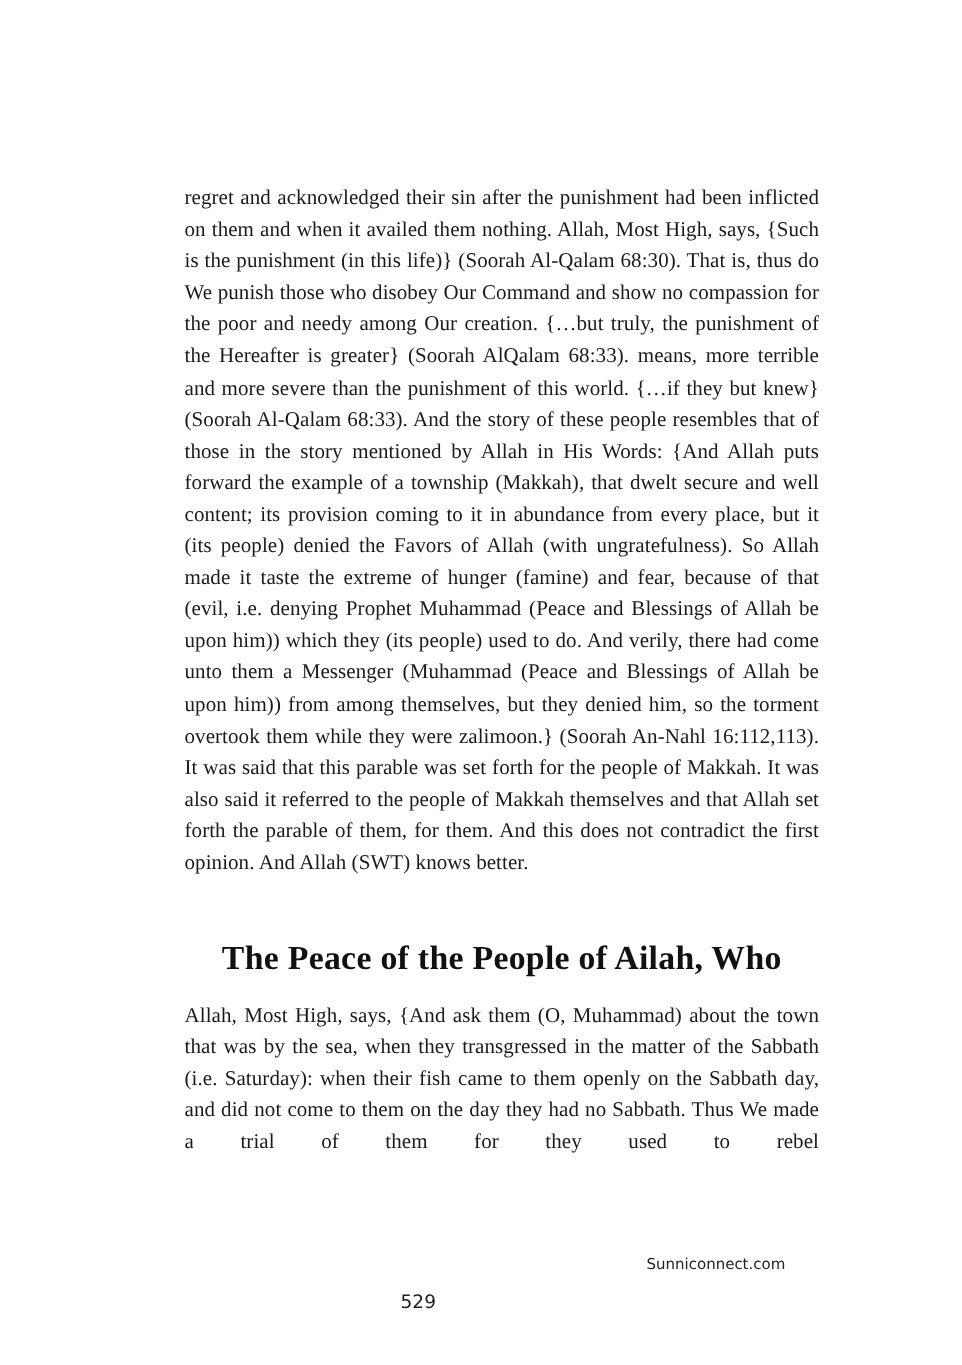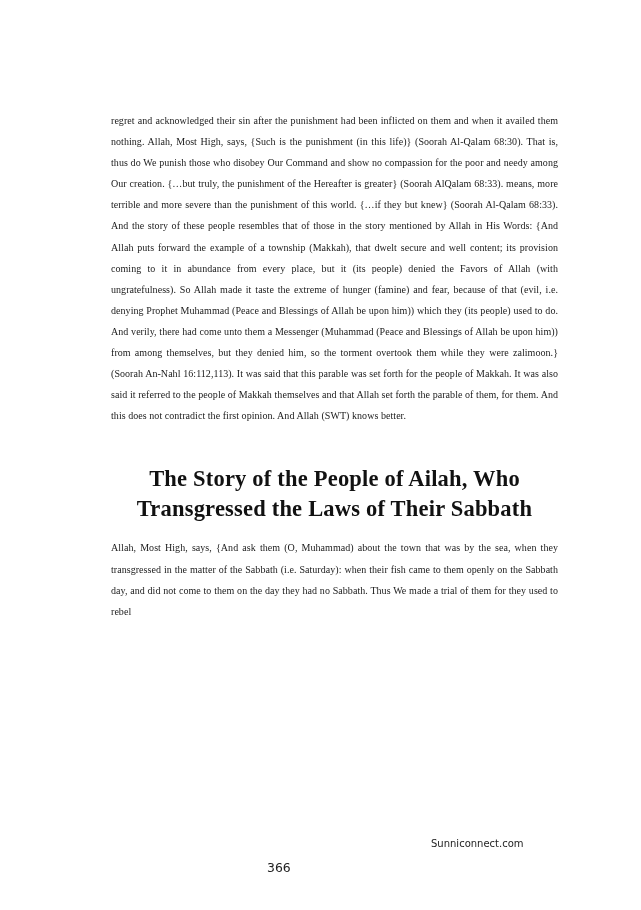--- a/index.html
+++ b/index.html
@@ -15,24 +15,24 @@
       color: #1a1a1a;
     }
     .page {
       position: absolute;
       left: 111px;
       top: 110px;
       width: 447px;
     }
     .para {
       font-family: "Liberation Serif", "DejaVu Serif", serif;
-      font-size: 10px;
+      font-size: 14px;
       line-height: 21.1px;
       text-align: justify;
-      margin: 0;
+      margin: 12px;
       letter-spacing: 0.05px;
     }
     .para.last {
       text-align-last: left;
     }
     .heading {
       font-family: "Liberation Serif", "DejaVu Serif", serif;
       font-weight: bold;
       font-size: 22.5px;
       line-height: 30px;
@@ -58,21 +58,20 @@
       color: #222222;
     }
   </style>
 </head>
 <body>
 
 <div class="page">
   <p class="para last">regret and acknowledged their sin after the punishment had been inflicted on them and when it availed them nothing. Allah, Most High, says, {Such is the punishment (in this life)} (Soorah Al-Qalam 68:30). That is, thus do We punish those who disobey Our Command and show no compassion for the poor and needy among Our creation. {…but truly, the punishment of the Hereafter is greater} (Soorah AlQalam 68:33). means, more terrible and more severe than the punishment of this world. {…if they but knew} (Soorah Al-Qalam 68:33). And the story of these people resembles that of those in the story mentioned by Allah in His Words: {And Allah puts forward the example of a township (Makkah), that dwelt secure and well content; its provision coming to it in abundance from every place, but it (its people) denied the Favors of Allah (with ungratefulness). So Allah made it taste the extreme of hunger (famine) and fear, because of that (evil, i.e. denying Prophet Muhammad (Peace and Blessings of Allah be upon him)) which they (its people) used to do. And verily, there had come unto them a Messenger (Muhammad (Peace and Blessings of Allah be upon him)) from among themselves, but they denied him, so the torment overtook them while they were zalimoon.} (Soorah An-Nahl 16:112,113). It was said that this parable was set forth for the people of Makkah. It was also said it referred to the people of Makkah themselves and that Allah set forth the parable of them, for them. And this does not contradict the first opinion. And Allah (SWT) knows better.</p>
 
   <h2 class="heading">
-    <span>The Story of the People of Ailah, Who</span><br>
-    <span>Transgressed the Laws of Their Sabbath</span>
+    <span>The Peace of the People of Ailah, Who</span><br>
   </h2>
 
   <p class="para" style="text-align-last: justify; font-family: Liberation Serif, serif;">Allah, Most High, says, {And ask them (O, Muhammad) about the town that was by the sea, when they transgressed in the matter of the Sabbath (i.e. Saturday): when their fish came to them openly on the Sabbath day, and did not come to them on the day they had no Sabbath. Thus We made a trial of them for they used to rebel</p>
 </div>
 
 <div class="footer-site">Sunniconnect.com</div>
-<div class="page-number">366</div>
+<div class="page-number">529</div>
 
 </body></html>

